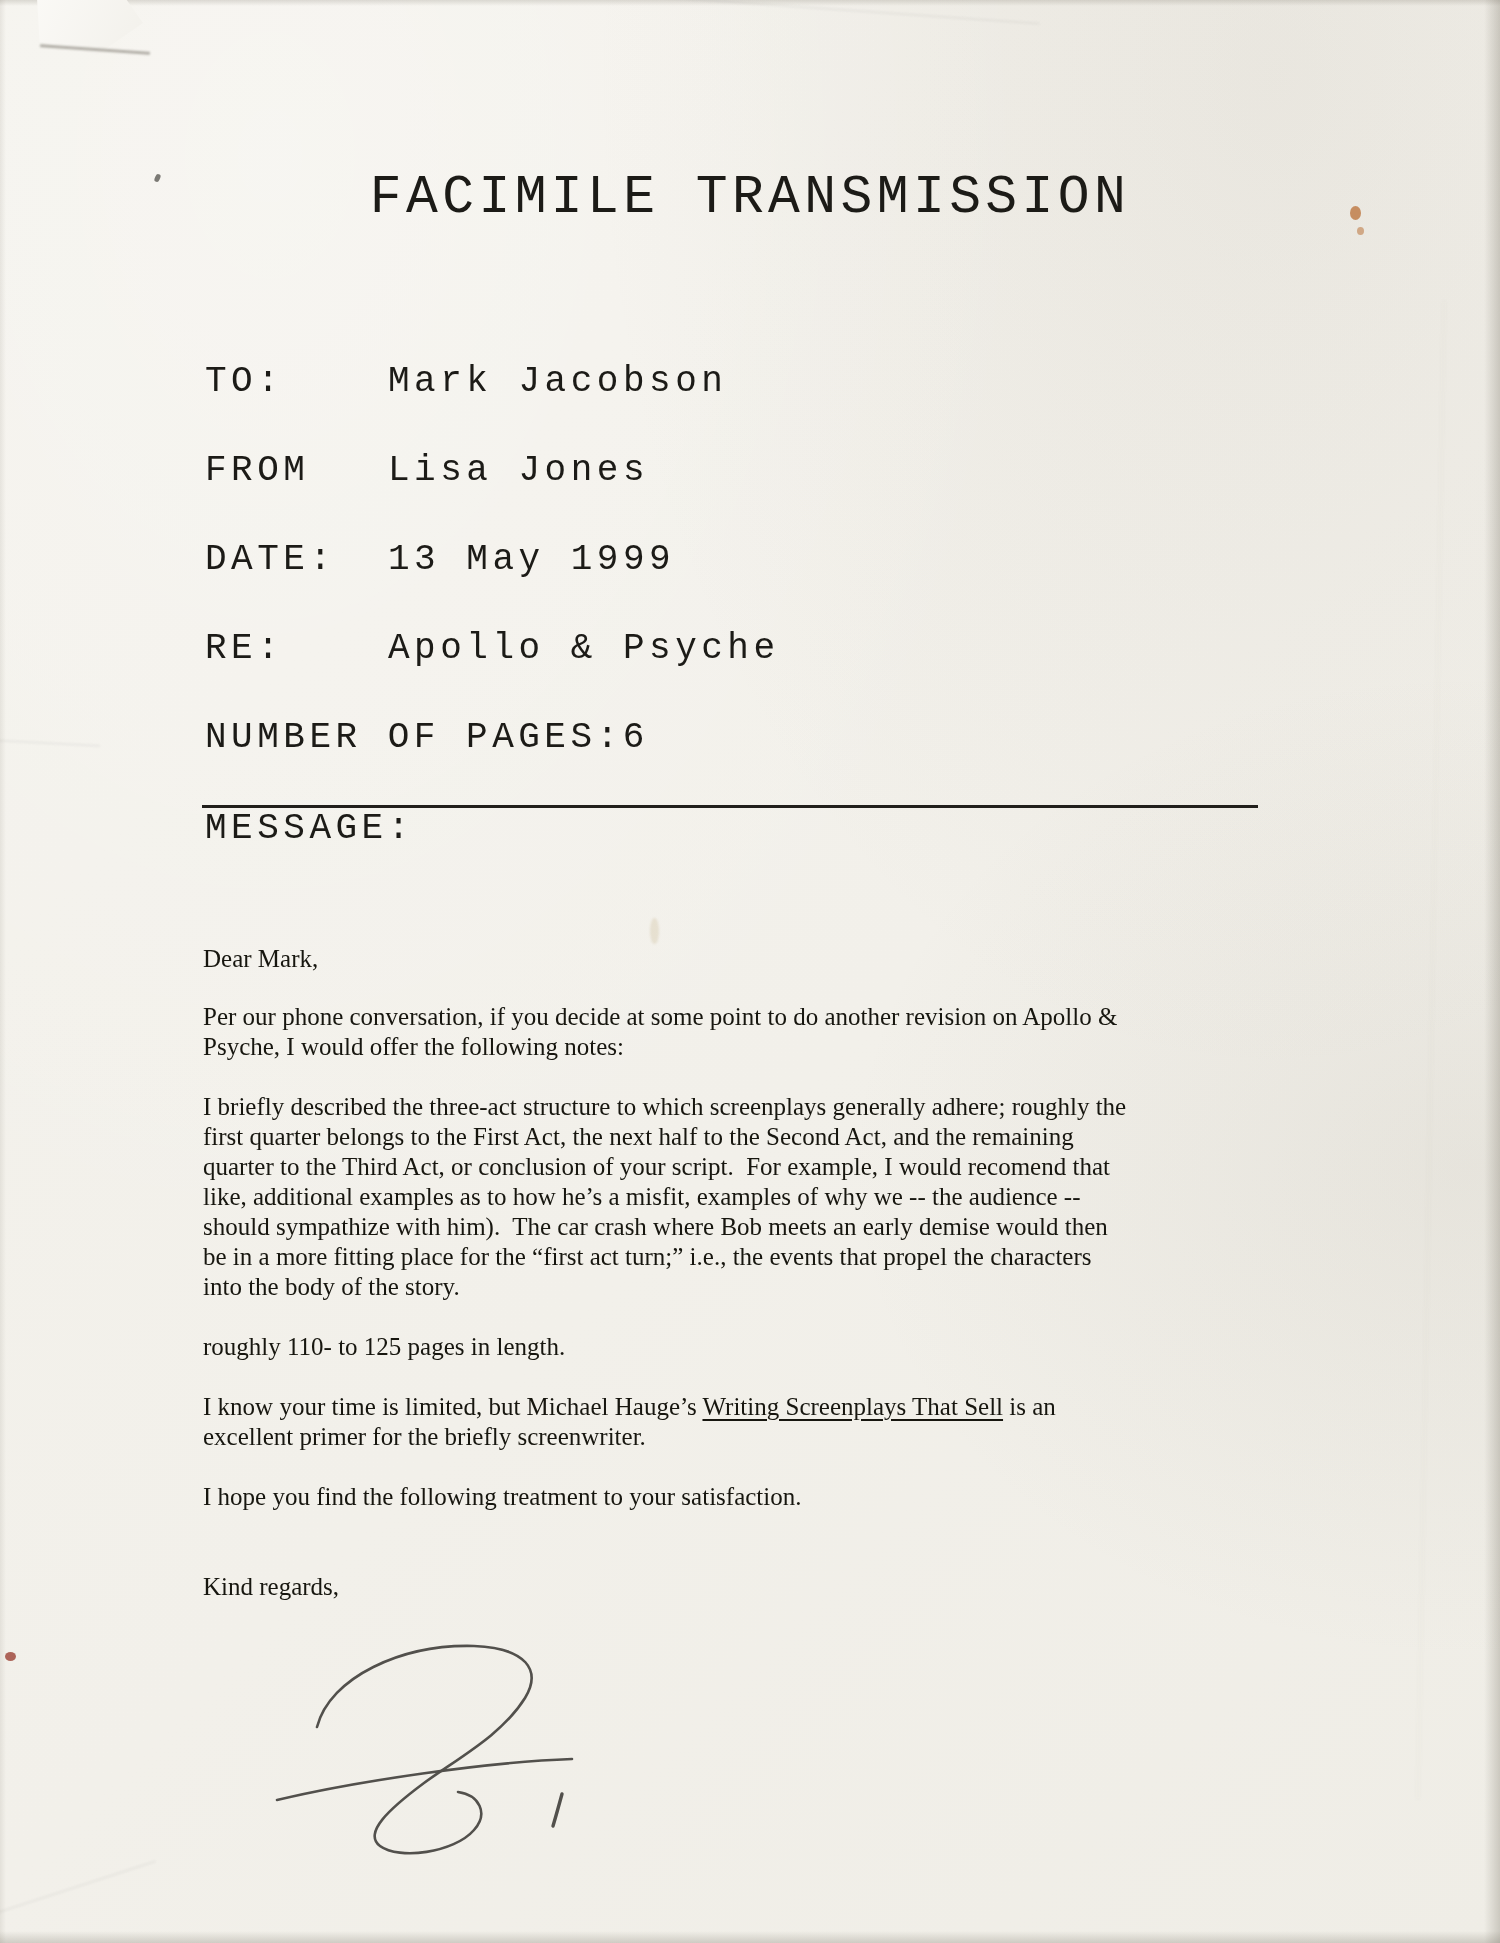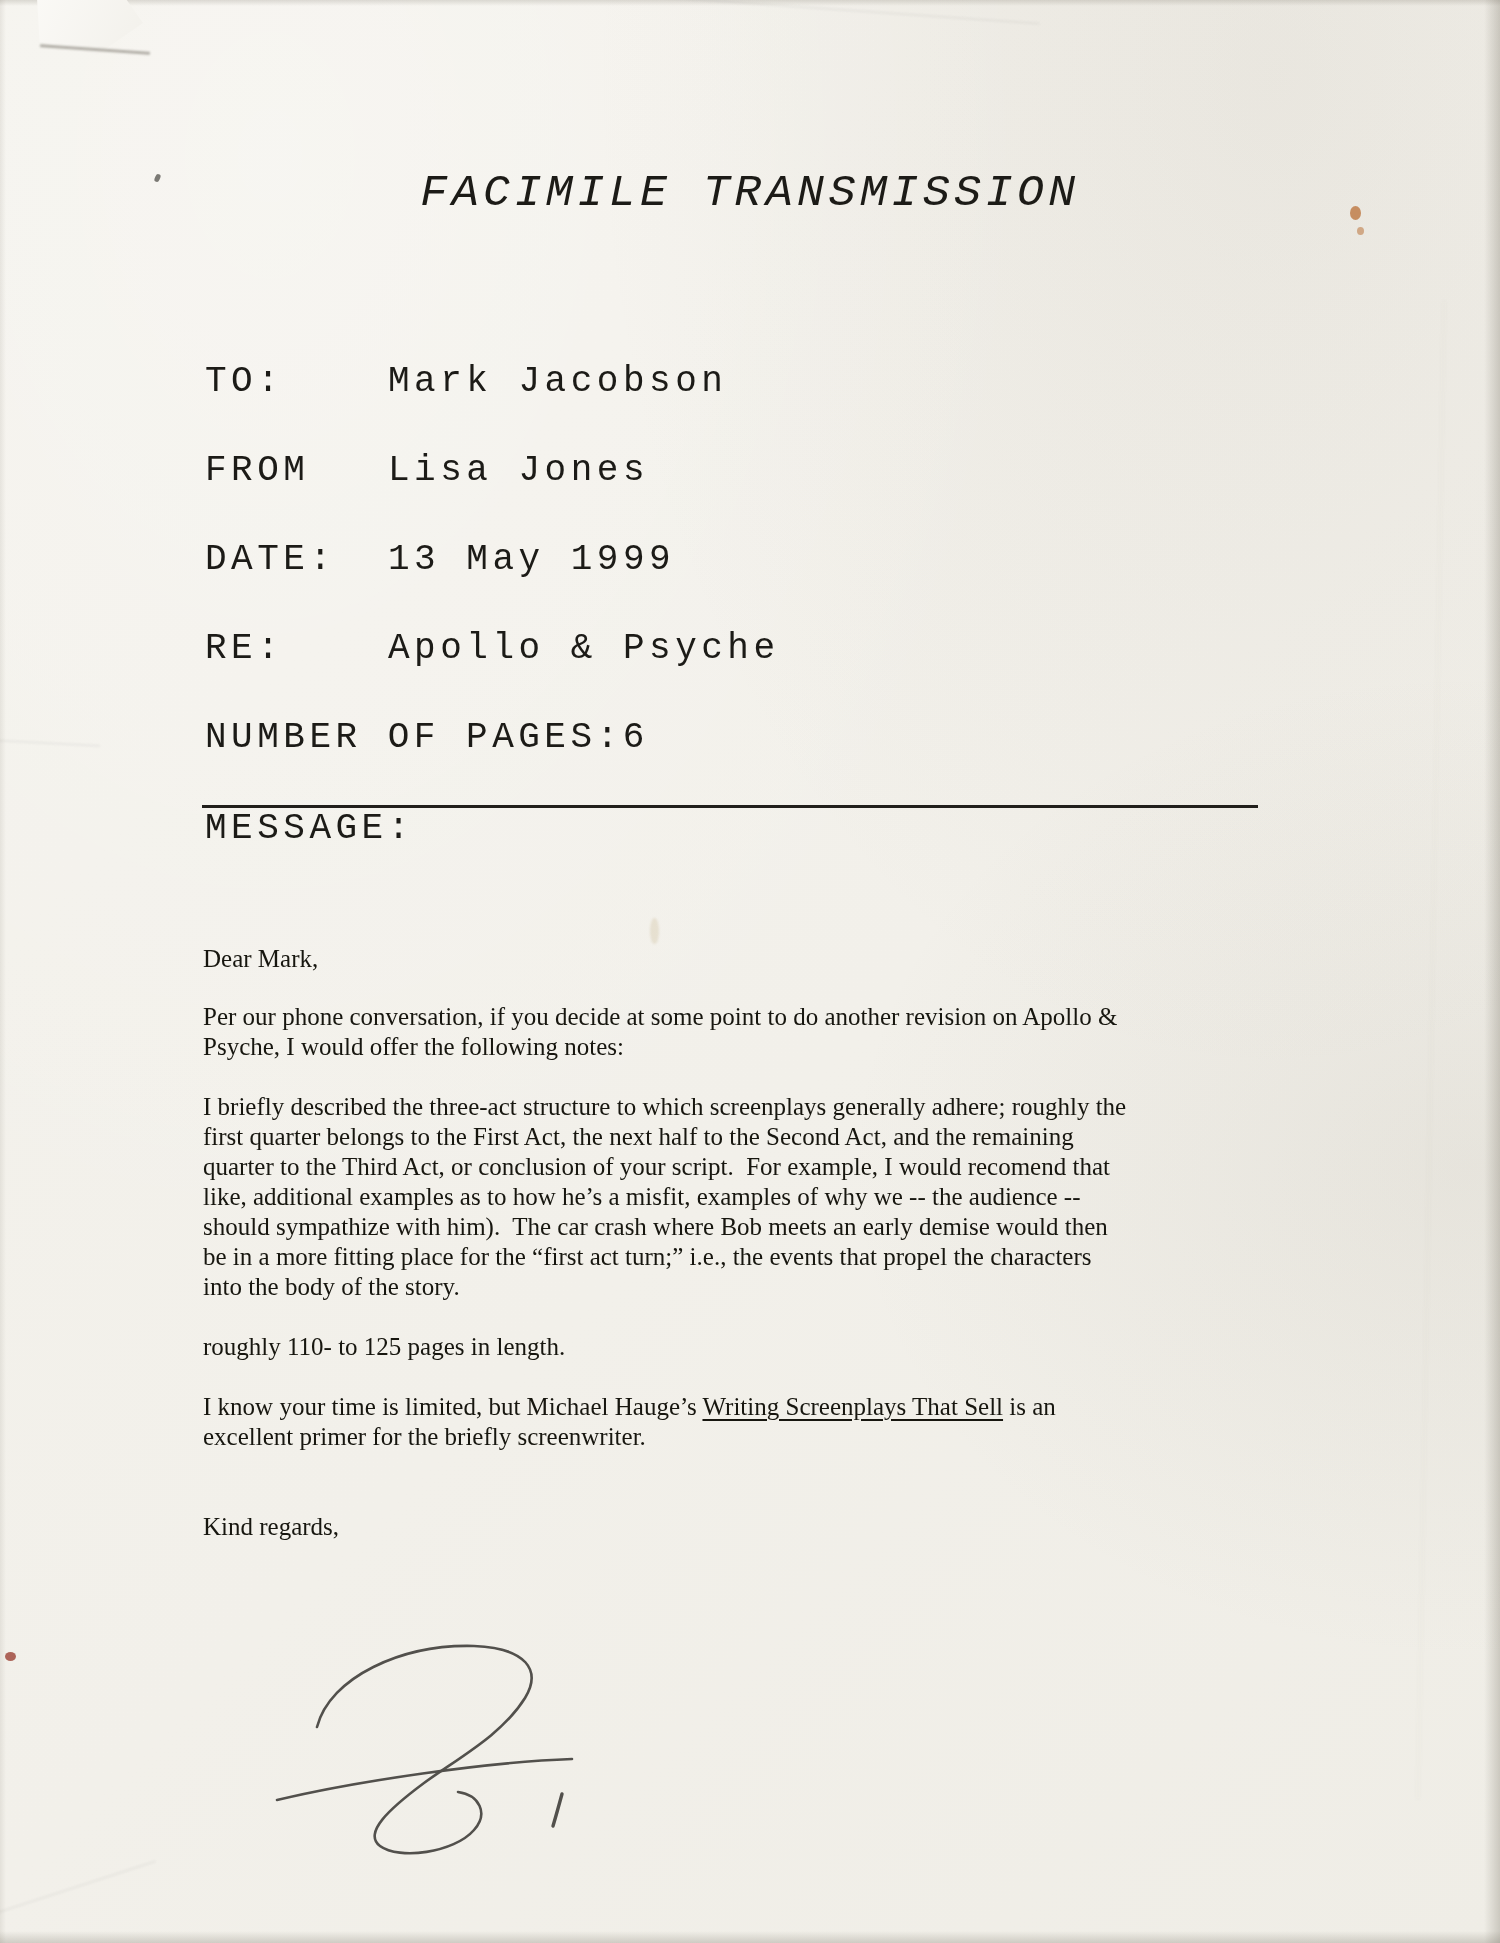--- a/index.html
+++ b/index.html
@@ -38,21 +38,21 @@
   .crease.c4{left:-10px;top:742px;width:110px;height:2px;transform:rotate(3deg);filter:blur(1px);}
   .stain{position:absolute;border-radius:50%;}
   .stain.s1{left:1350px;top:206px;width:11px;height:14px;background:rgba(182,103,42,.7);filter:blur(.5px);}
   .stain.s2{left:1357px;top:227px;width:7px;height:8px;background:rgba(182,103,42,.5);filter:blur(.5px);}
   .stain.s3{left:5px;top:1652px;width:11px;height:9px;background:rgba(150,53,40,.75);filter:blur(.5px);}
   .stain.s4{left:650px;top:918px;width:9px;height:26px;background:rgba(168,136,70,.16);filter:blur(1px);}
   .stain.s5{left:155px;top:174px;width:5px;height:8px;background:rgba(70,68,62,.7);transform:rotate(24deg);border-radius:40%;}
   
   .mono{font-family:"Liberation Mono", monospace;color:#1c1b17;}
   .fax-title{position:absolute;left:0;top:168px;width:100%;text-align:center;
-    font-size:45px;letter-spacing:4.4px;white-space:pre;font-style:italic;}
+    font-size:53px;letter-spacing:4.4px;white-space:pre;}
   .fields{position:absolute;left:205px;top:364px;font-size:36px;letter-spacing:4.5px;}
   .frow{display:flex;line-height:36px;margin-bottom:53px;white-space:pre;}
   .flabel{min-width:183px;}
   .rule{position:absolute;left:202px;top:805px;width:1056px;height:3px;background:#211f1b;}
   .msg-label{position:absolute;left:205px;top:808px;font-size:36px;letter-spacing:4.5px;}
   
   .body-text{position:absolute;left:203px;top:944px;font-size:25px;line-height:30px;}
   .line{white-space:pre;}
   .para{margin-top:30px;}
   .para.first{margin-top:28px;}
@@ -127,20 +127,23 @@
           <div class="line"><span>be in a more fitting place for the “first act turn;” i.e., the events that propel the characters</span></div>
           <div class="line"><span>into the body of the story.</span></div>
         </div>
         <div class="para">
           <div class="line"><span>roughly 110- to 125 pages in length.</span></div>
         </div>
         <div class="para">
           <div class="line"><span>I know your time is limited, but Michael Hauge’s </span><span class="un">Writing Screenplays That Sell</span><span> is an</span></div>
           <div class="line"><span>excellent primer for the briefly screenwriter.</span></div>
         </div>
+        <div class="para">
+          <div class="line"><span>I hope you find the following treatment to your satisfaction.</span></div>
+        </div>
       </div>
     <div class="line closing">Kind regards,</div>
   </div>
 
   <svg class="signature" width="340" height="236" viewBox="0 0 340 236">
     <g fill="none" stroke="#45433f" stroke-width="2.6" stroke-linecap="round" opacity="0.92">
       <path d="M 55,95 C 68,45 140,12 212,14 C 264,16 280,38 263,66 C 240,103 196,126 162,151 C 127,177 101,201 118,214 C 137,228 192,221 212,198 C 227,181 217,163 196,160"></path>
       <path d="M 15,168 C 95,149 225,130 310,127"></path>
       <path d="M 300,162 C 297,173 294,184 291,194" stroke-width="3.4"></path>
     </g>

